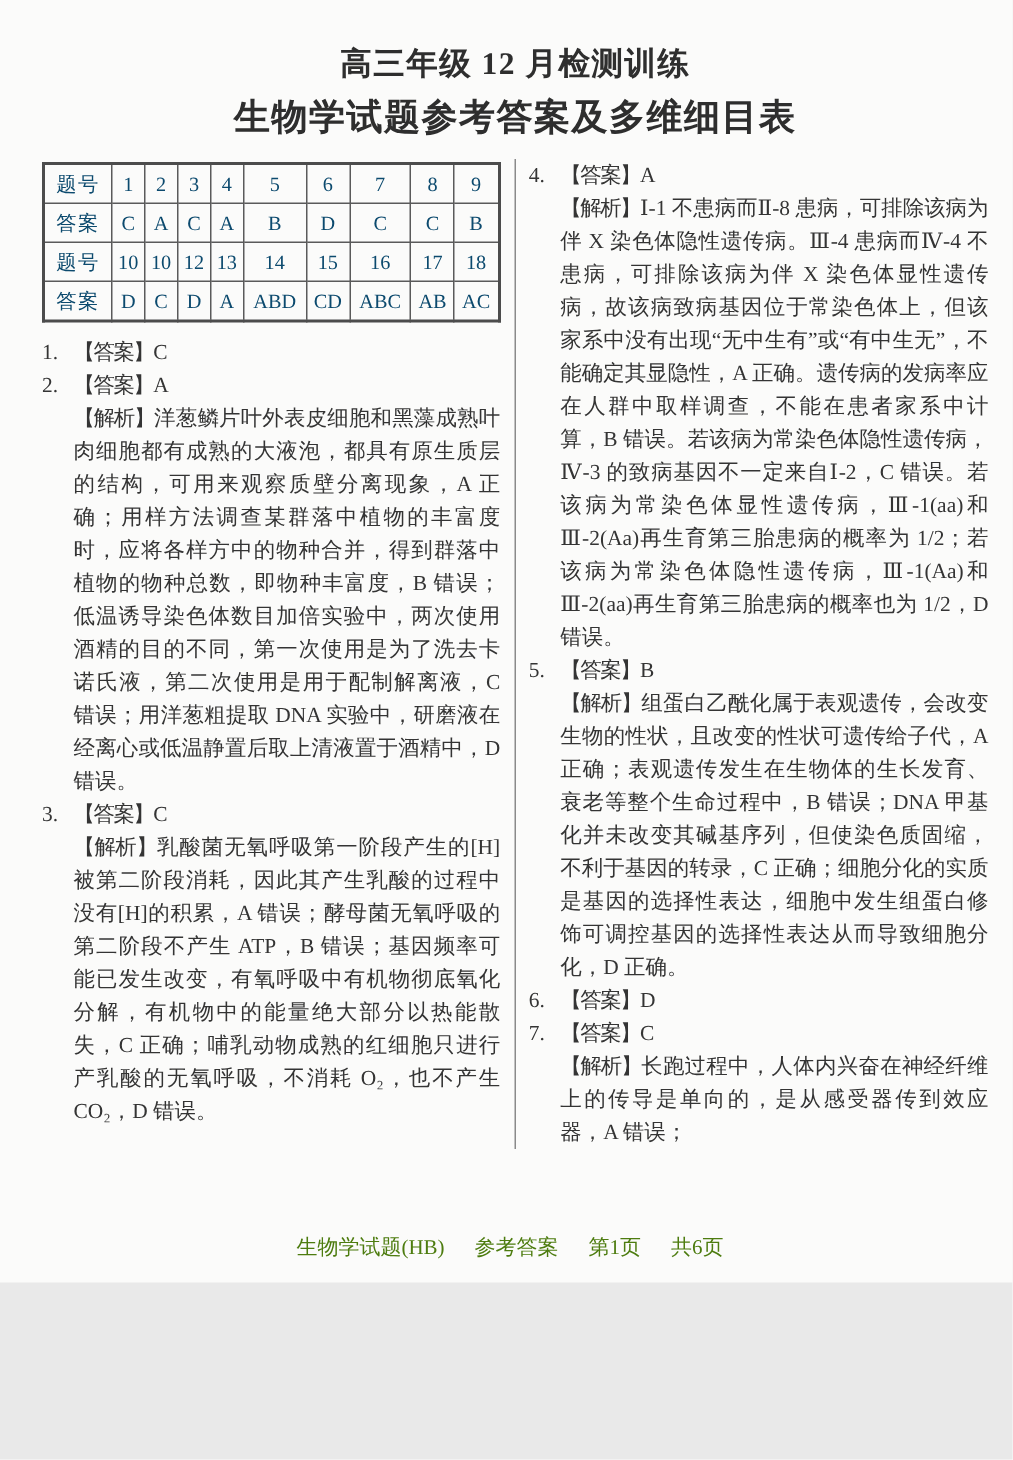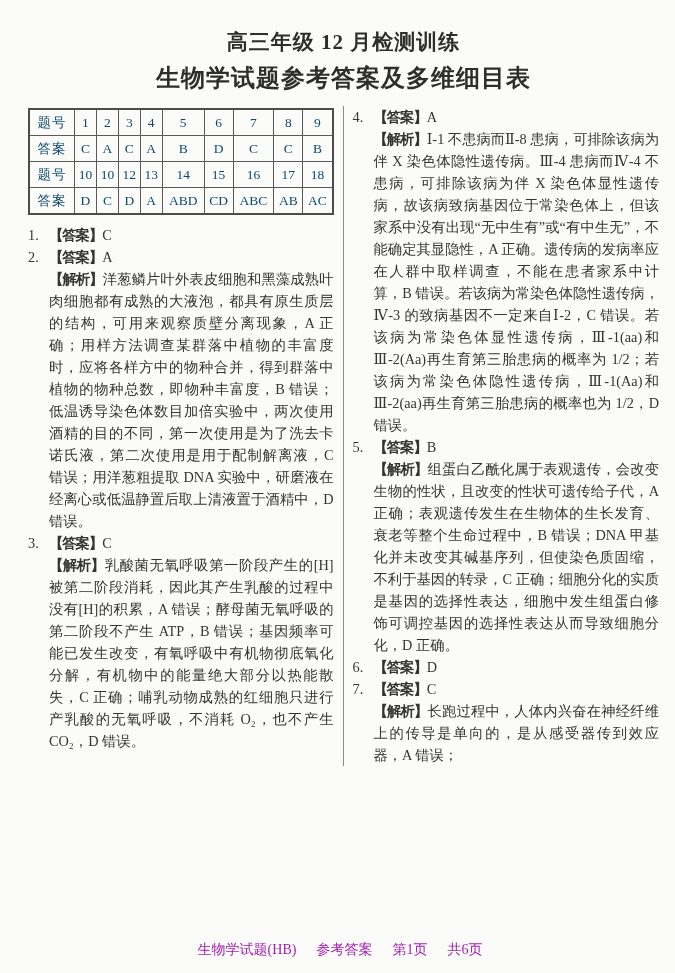--- a/index.html
+++ b/index.html
@@ -2,21 +2,21 @@
 <html><head>
 <meta charset="utf-8">
 <style>
   html,body{margin:0;padding:0;}
   body{
     background:#e9e9e9;
     font-family:"Liberation Serif","DejaVu Serif",serif;
   }
   .page{
     position:relative;
-    width:675px;height:973px;
+    width:675px;height:855px;
     margin:0 auto;
     background:#fbfbfa;
     color:#2e2e2e;
     overflow:hidden;
     box-sizing:border-box;
     padding:26px 16px 0 28px;
   }
   .title1{
     margin:2px 0 6px 0;
     text-align:center;
@@ -61,29 +61,29 @@
     padding-left:21px;
     font-size:14.3px;
     line-height:22px;
     text-align:justify;
     color:#343434;
   }
   .qnum{
     position:absolute;
     left:0;top:0;
   }
-  .lbl{font-weight:bold;letter-spacing:-1px;}
+  .lbl{font-weight:normal;letter-spacing:-1px;}
   .ansline{white-space:nowrap;}
   .footer{
     position:absolute;
     left:5px;right:0;
     bottom:14px;
     text-align:center;
     font-size:14px;
-    color:#a21caf;
+    color:#4d7c0f;
   }
   .footer span{margin:0 10px;}
 </style>
 </head>
 <body>
 
 <div class="page">
 
   <h1 class="title1">高三年级 12 月检测训练</h1>
   <h2 class="title2">生物学试题参考答案及多维细目表</h2>

